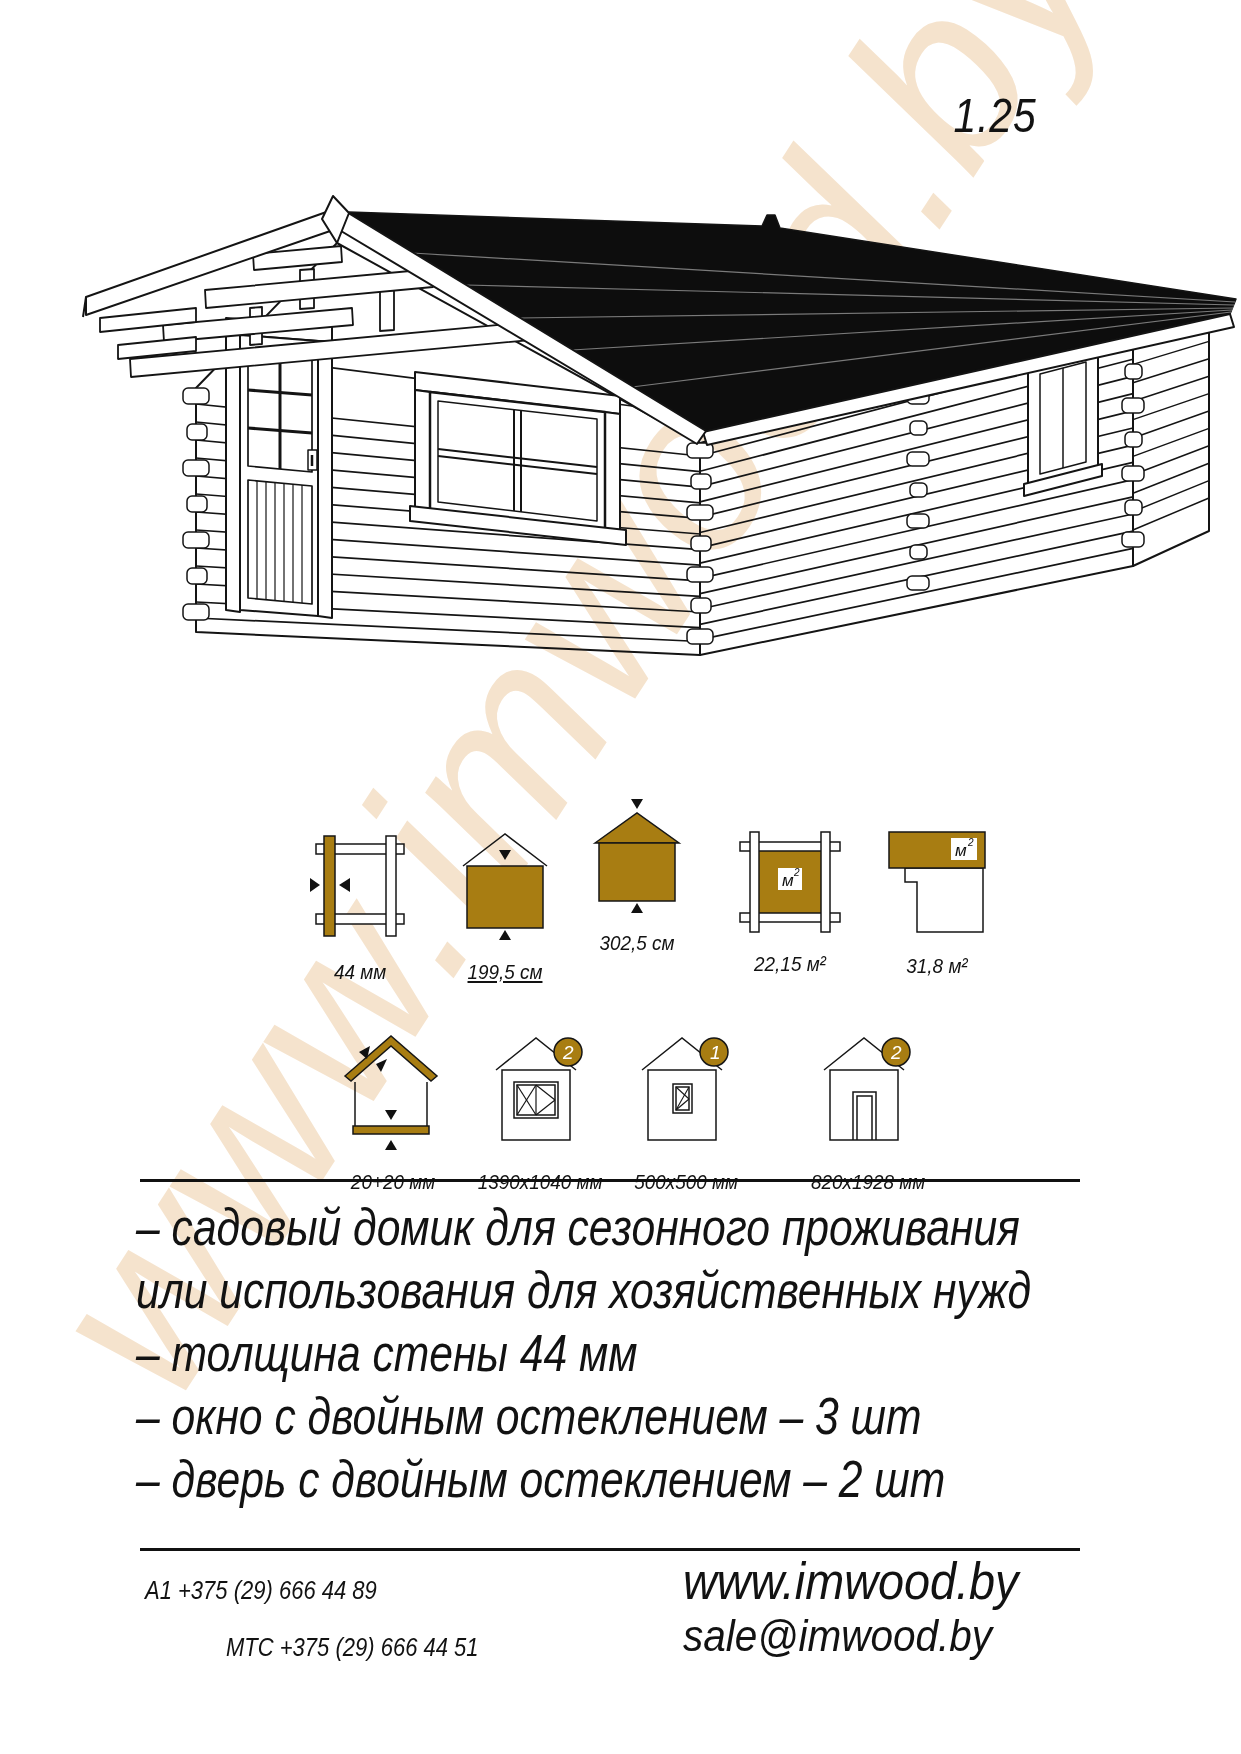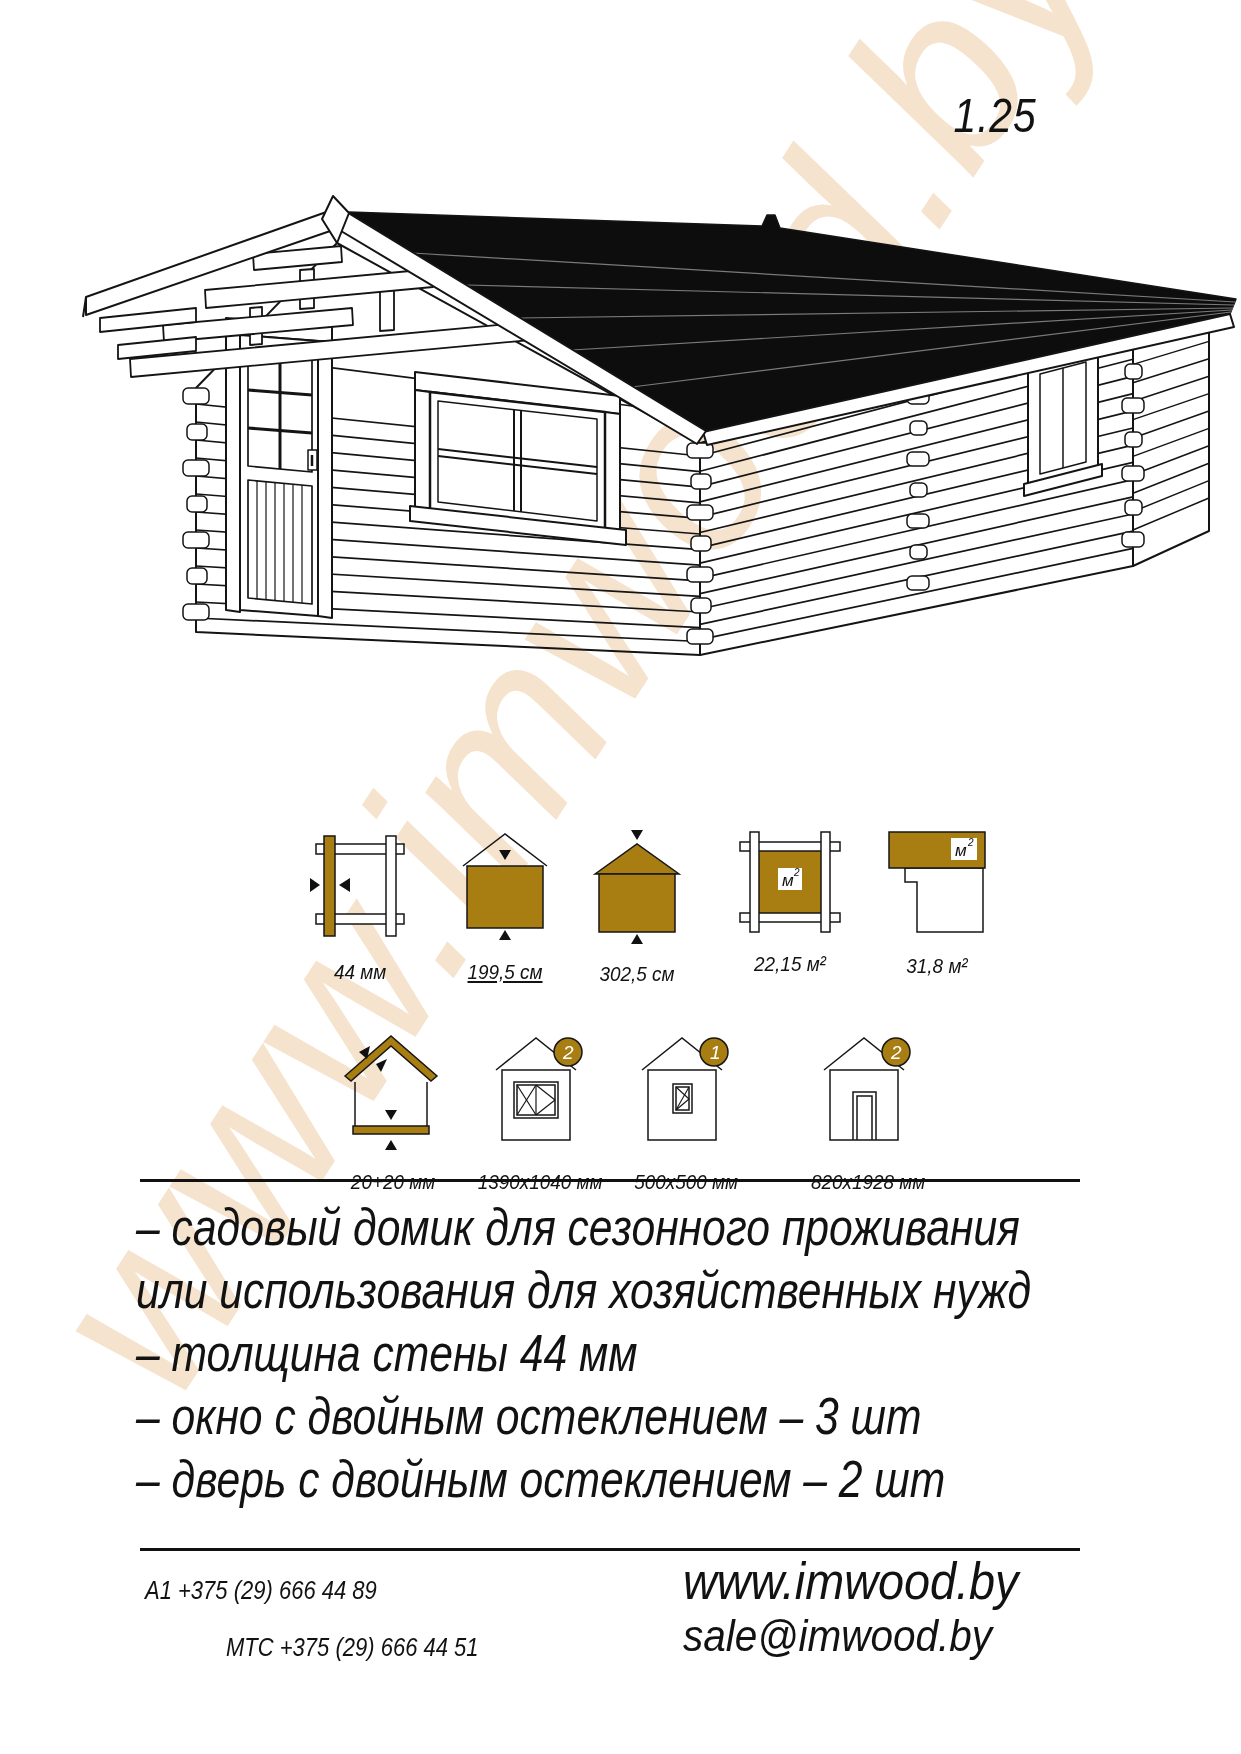--- a/index.html
+++ b/index.html
@@ -235,21 +235,21 @@
       <polyline points="8,36 50,4 92,36" fill="none" stroke="#161616" stroke-width="1.5"></polyline>
       <rect x="12" y="36" width="76" height="62" fill="#a87d12" stroke="#161616" stroke-width="1.5"></rect>
       <g fill="#111">
         <polygon points="44,20 56,20 50,30"></polygon>
         <polygon points="44,110 56,110 50,100"></polygon>
       </g>
     </svg>
     <div class="spec-label">199,5 см</div>
   </div>
 
-  <div class="spec-col" style="left:562px; top:830px;">
+  <div class="spec-col" style="left:562px; top:799px;">
     <svg width="100" height="114" viewBox="0 0 100 114">
       <polygon points="8,44 50,14 92,44" fill="#a87d12" stroke="#161616" stroke-width="1.5"></polygon>
       <rect x="12" y="44" width="76" height="58" fill="#a87d12" stroke="#161616" stroke-width="1.5"></rect>
       <g fill="#111">
         <polygon points="44,0 56,0 50,10"></polygon>
         <polygon points="44,114 56,114 50,104"></polygon>
       </g>
     </svg>
     <div class="spec-label">302,5 см</div>
   </div>

